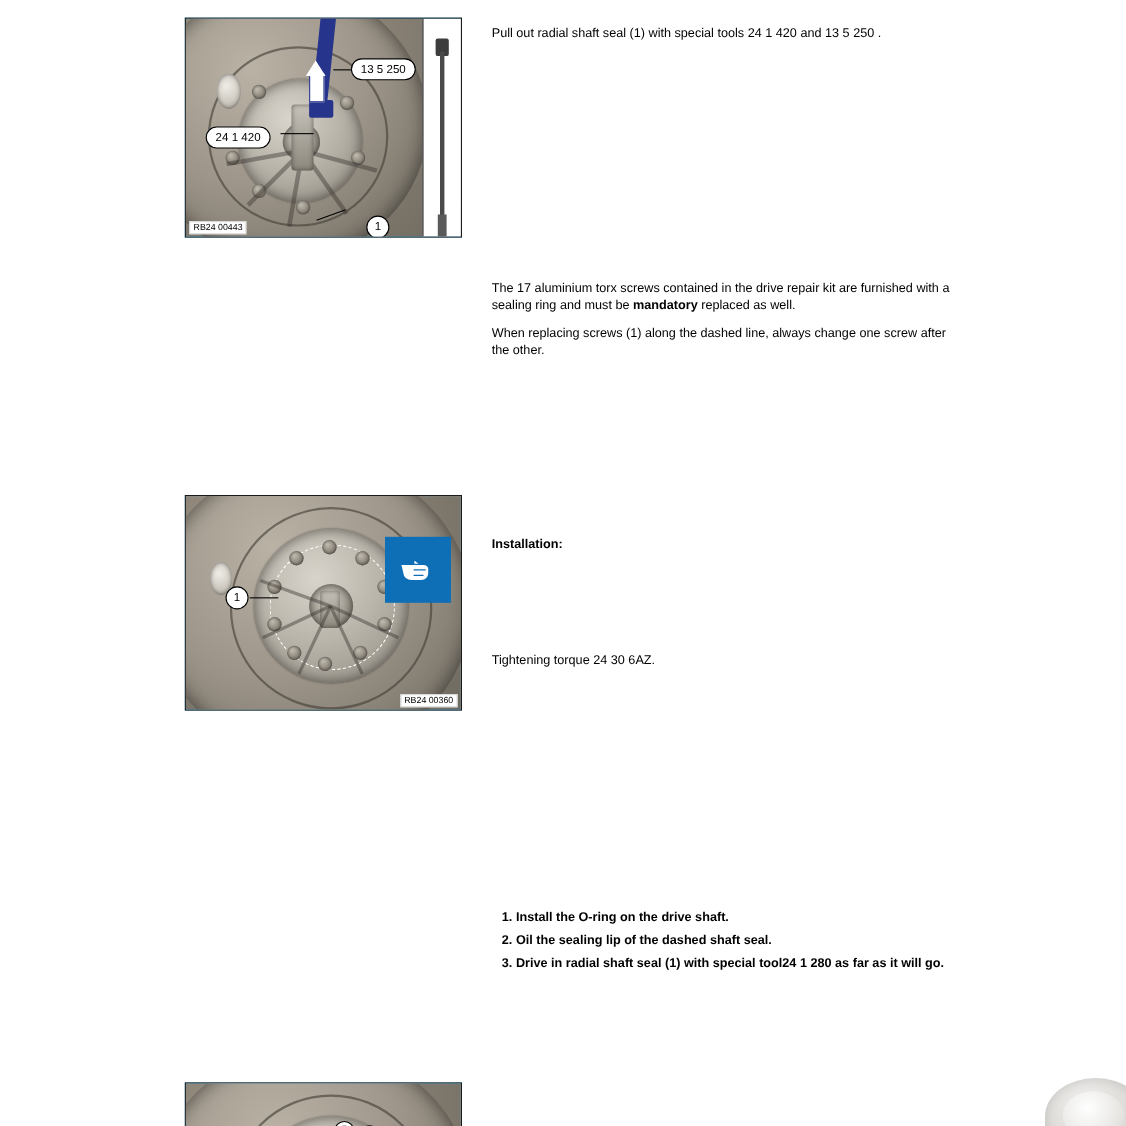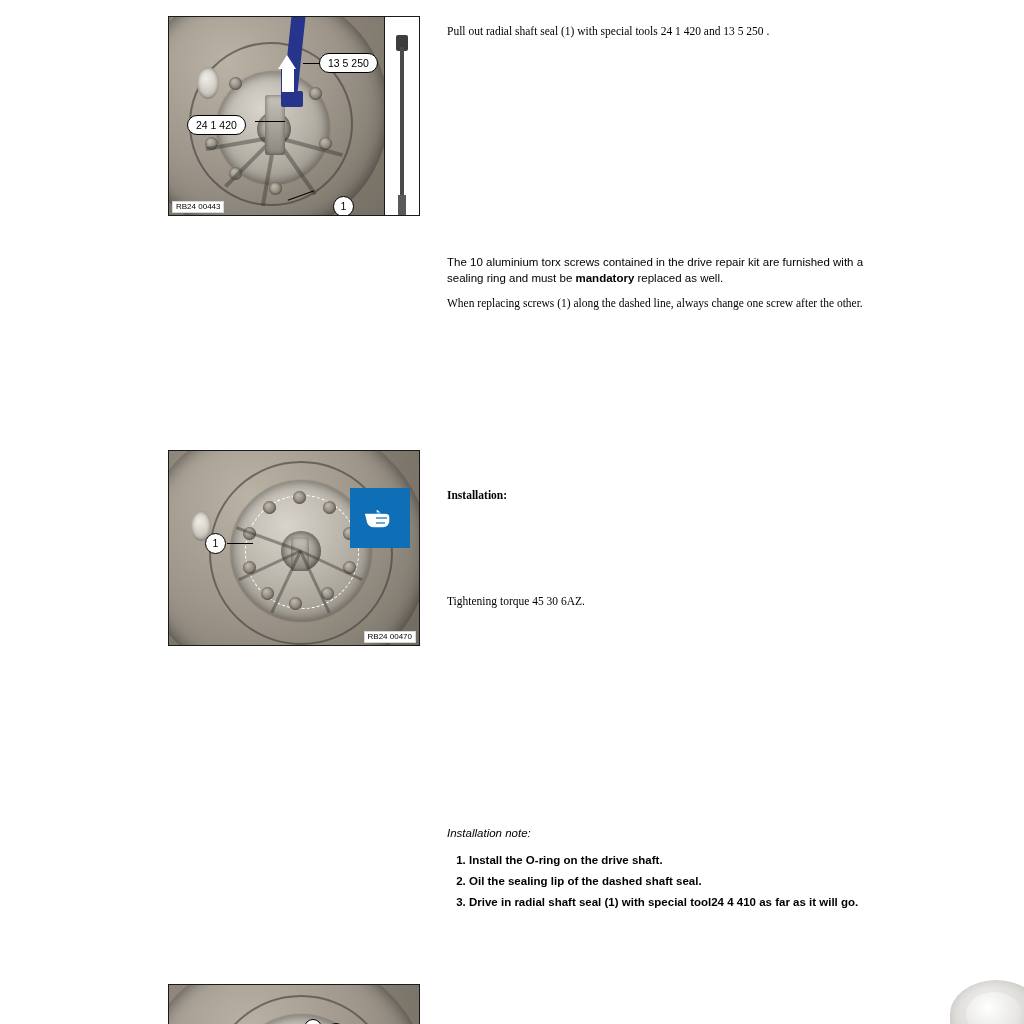--- a/index.html
+++ b/index.html
@@ -33,21 +33,20 @@
     width: 430px;
     font-size: 11.5px;
     line-height: 15.5px;
     color: #000;
   }
   .text-col p {
     margin: 0 0 10px 0;
   }
   .text-col p:last-child {
     margin-bottom: 0;
-    font-family: Liberation Serif, serif;
   }
   b { font-weight: bold; }
   .italic { font-style: italic; }
 
   
   .photo {
     position: absolute;
     inset: 0;
     background:
       radial-gradient(circle at 30% 20%, #a39a8c 0%, #8b8376 40%, #6f6a60 100%);
@@ -302,25 +301,25 @@
       <div class="bolt" style="left:74px; top:76px;"></div>
       <div class="bolt" style="left:94px; top:50px;"></div>
       <div class="spoke" style="left:130px; top:100px; width:3px; height:68px; transform:rotate(25deg);"></div>
       <div class="spoke" style="left:130px; top:100px; width:3px; height:68px; transform:rotate(-25deg);"></div>
       <div class="spoke" style="left:130px; top:100px; width:3px; height:68px; transform:rotate(65deg);"></div>
       <div class="spoke" style="left:130px; top:100px; width:3px; height:68px; transform:rotate(-65deg);"></div>
       <div class="spoke" style="left:130px; top:100px; width:3px; height:68px; transform:rotate(110deg);"></div>
       <div class="leader" style="left:58px; top:92px; width:26px;"></div>
     </div>
     <div class="circ" style="left:36px; top:82px;">1</div>
-    <div class="fig-code">RB24 00470</div>
+    <div class="fig-code">RB24 00360</div>
   </div>
 
   <div class="text-col" style="left:447px; top:255px;">
-    <p><span>The 10 aluminium torx screws contained in the drive repair kit are furnished with a sealing ring and must be </span><b>mandatory</b><span> replaced as well.</span></p>
+    <p><span>The 17 aluminium torx screws contained in the drive repair kit are furnished with a sealing ring and must be </span><b>mandatory</b><span> replaced as well.</span></p>
     <p>When replacing screws (1) along the dashed line, always change one screw after the other.</p>
   </div>
 
   <div class="hand-icon" style="left:350px; top:488px;">
     <svg width="40" height="34" viewBox="0 0 40 34">
       <path d="M4 12 h12 v-5 l6 5 h3 c3 0 5 2 5 4 v4 c0 4 -3 7 -7 7 h-9 c-4 0 -8 -3 -8 -7 z" fill="#ffffff" stroke="#0e6fb6" stroke-width="1.4"></path>
       <path d="M16 12 h9" stroke="#0e6fb6" stroke-width="1.2" fill="none"></path>
       <path d="M16 17 h11" stroke="#0e6fb6" stroke-width="1.2" fill="none"></path>
       <path d="M16 22 h9" stroke="#0e6fb6" stroke-width="1.2" fill="none"></path>
     </svg>
@@ -336,29 +335,28 @@
       <div class="plate" style="left:62px; top:30px; width:140px; height:140px;"></div>
 
     </div>
 
     <div class="circ sm" style="left:135px; top:34px;">5</div>
     <div class="circ sm" style="left:158px; top:38px;">6</div>
 
   </div>
 
   <div class="text-col" style="left:447px; top:594px;">
-    <p>Tightening torque 45 30 6AZ.</p>
+    <p>Tightening torque 24 30 6AZ.</p>
   </div>
 
   <div class="text-col" style="left:447px; top:826px;">
-    <p><span class="italic">Installation note:</span></p>
     <ol class="steps">
       <li>Install the O-ring on the drive shaft.</li>
       <li>Oil the sealing lip of the dashed shaft seal.</li>
-      <li>Drive in radial shaft seal (1) with special tool24 4 410 as far as it will go.</li>
+      <li>Drive in radial shaft seal (1) with special tool24 1 280 as far as it will go.</li>
     </ol>
   </div>
 
   <div class="corner-blob">
     <div class="blob-inner"></div>
   </div>
 
 </div>
 
 </body></html>

